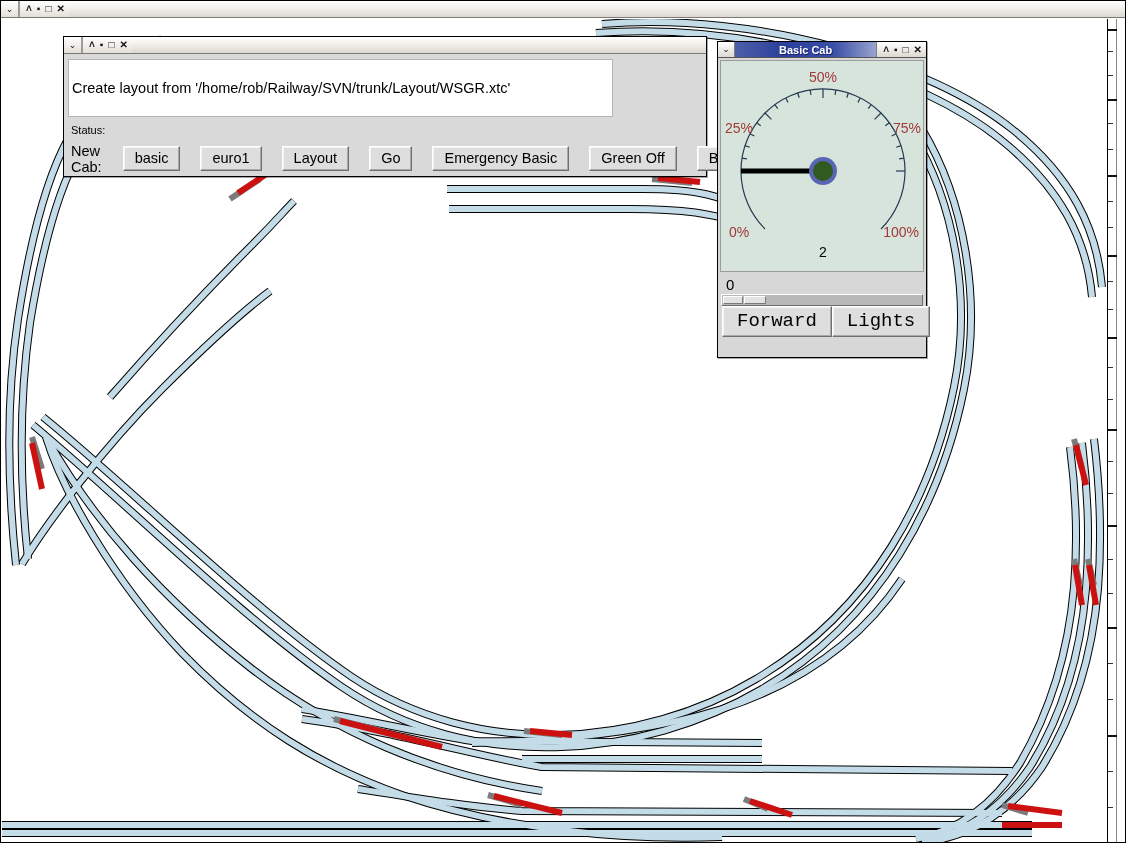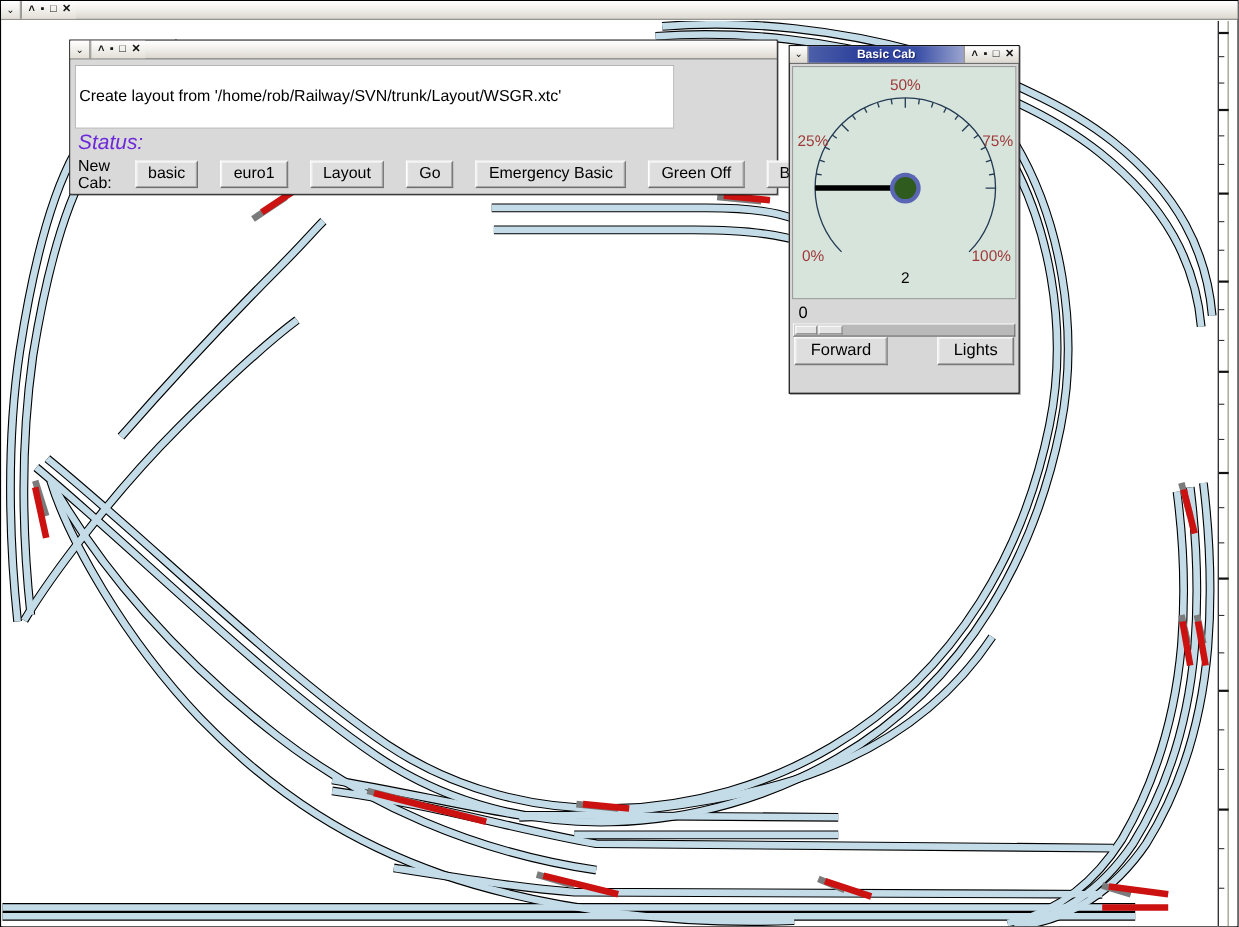--- a/index.html
+++ b/index.html
@@ -96,21 +96,21 @@
     background:#d9d9d9;display:flex;flex-direction:column;justify-content:center;
   }
   #msg-area{
     width:545px;height:58px;background:#ffffff;border:1px solid #b5b5b5;
     box-sizing:border-box;display:flex;align-items:center;
     padding-left:3px;margin:1px 0 0 2px;
   }
   #msg-text{font-size:14.5px;color:#000;white-space:nowrap;}
   #status-row{
     height:26px;display:flex;align-items:center;padding-left:5px;
-    font-size:19px;color:#6d28d9;font-style:italic;
+    font-size:11px;color:#000000;
   }
   #button-row{
     display:flex;align-items:center;padding-left:5px;gap:16px;
   }
   #button-row .rowlabel{font-size:14.5px;color:#000;margin-right:5px;}
   .tkbtn{
     background:#dedede;border:1px solid #ffffff;
     border-right-color:#6f6f6f;border-bottom-color:#6f6f6f;
     box-shadow:inset -1px -1px 0 #a8a8a8, inset 1px 1px 0 #f4f4f4;
     font-family:"Liberation Sans", sans-serif;font-size:14.5px;color:#000;
@@ -150,21 +150,21 @@
     border-right-color:#7a7a7a;border-bottom-color:#7a7a7a;box-sizing:border-box;
   }
   #loco-name{
     text-align:center;font-size:15px;color:#000;padding:5px 0 4px 0;
   }
   #cab-buttons{display:flex;justify-content:space-between;padding:0 2px 3px 2px;}
   .cabbtn{
     background:#dedede;border:1px solid #ffffff;
     border-right-color:#6f6f6f;border-bottom-color:#6f6f6f;
     box-shadow:inset -1px -1px 0 #a8a8a8, inset 1px 1px 0 #f4f4f4;
-    font-family:Liberation Sans, sans-serif;font-size:15px;color:#000;
+    font-family:Liberation Mono, monospace;font-size:19px;color:#000;
     padding:3px 14px 4px 14px;cursor:default;white-space:nowrap;
   }
 </style>
 </head>
 <body>
 
 <div id="root-window">
 
   <div class="titlebar">
     <div class="tb-menu">

